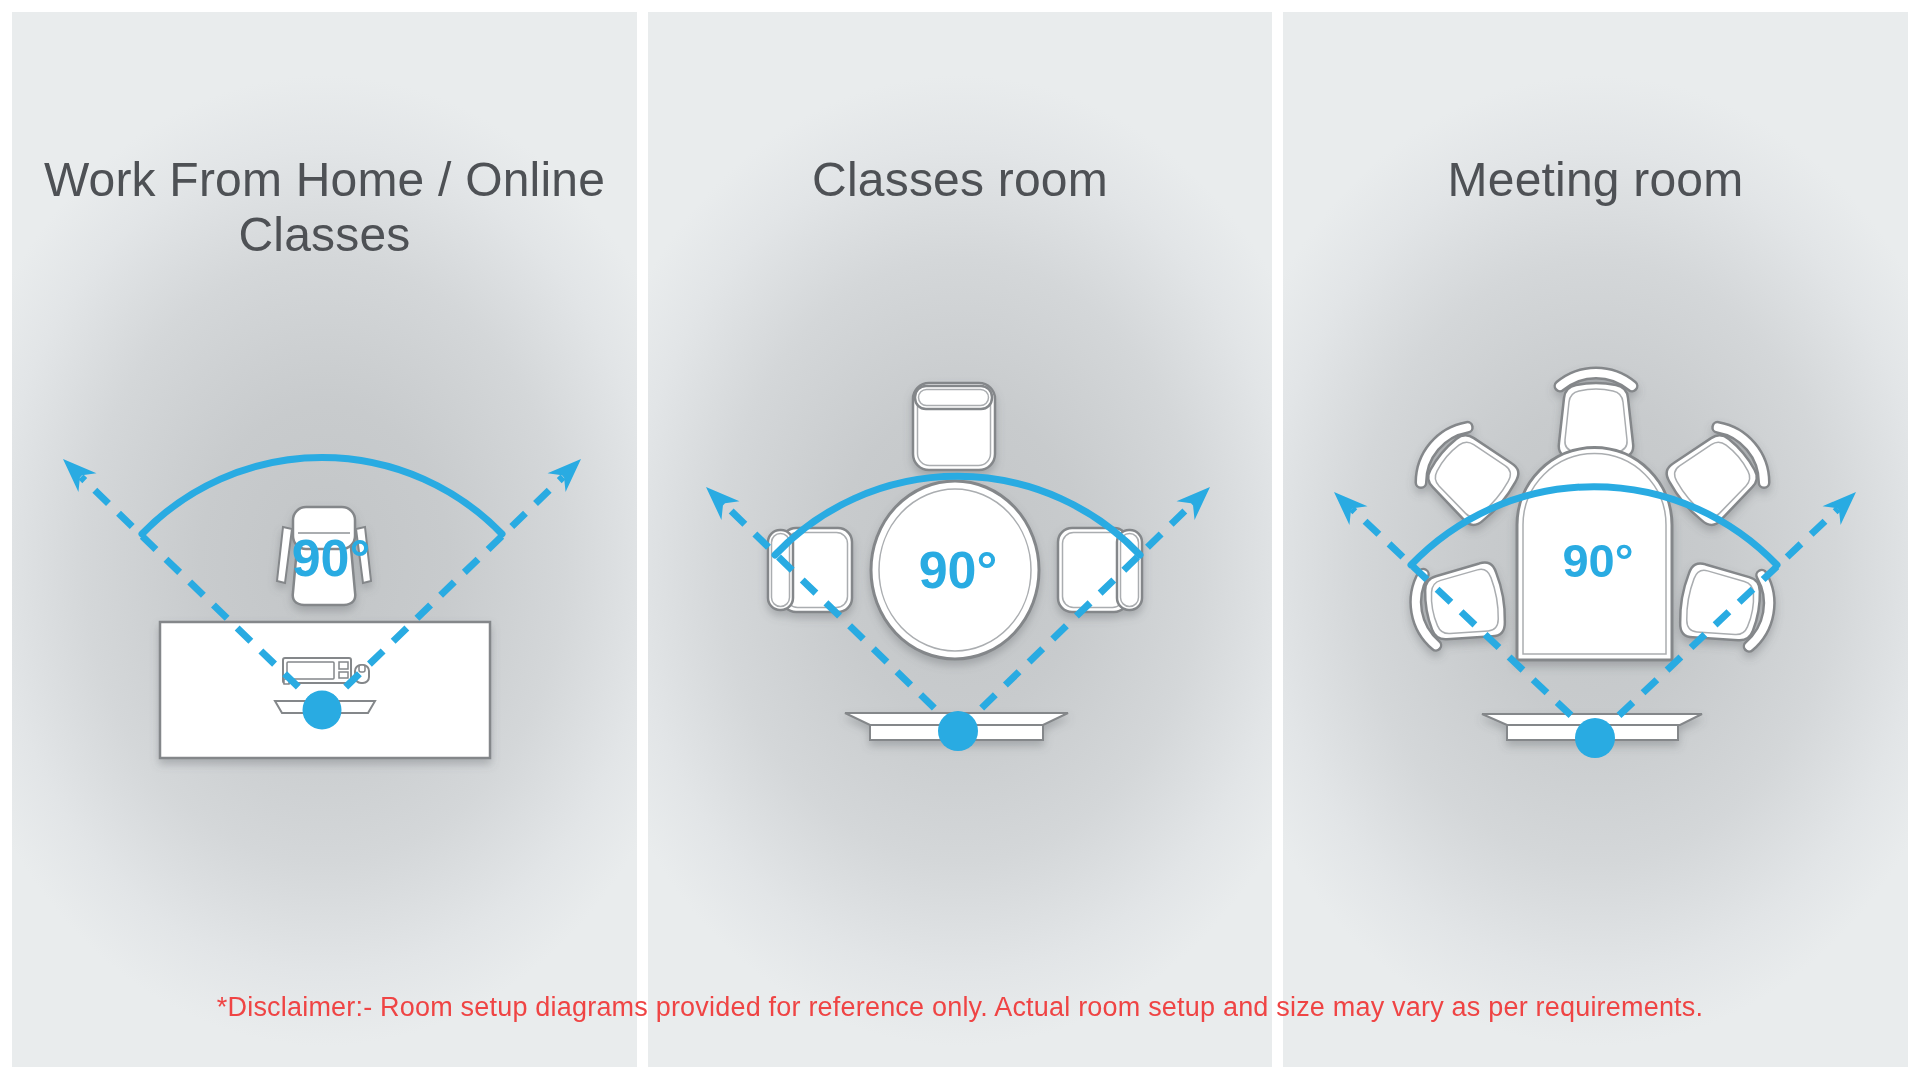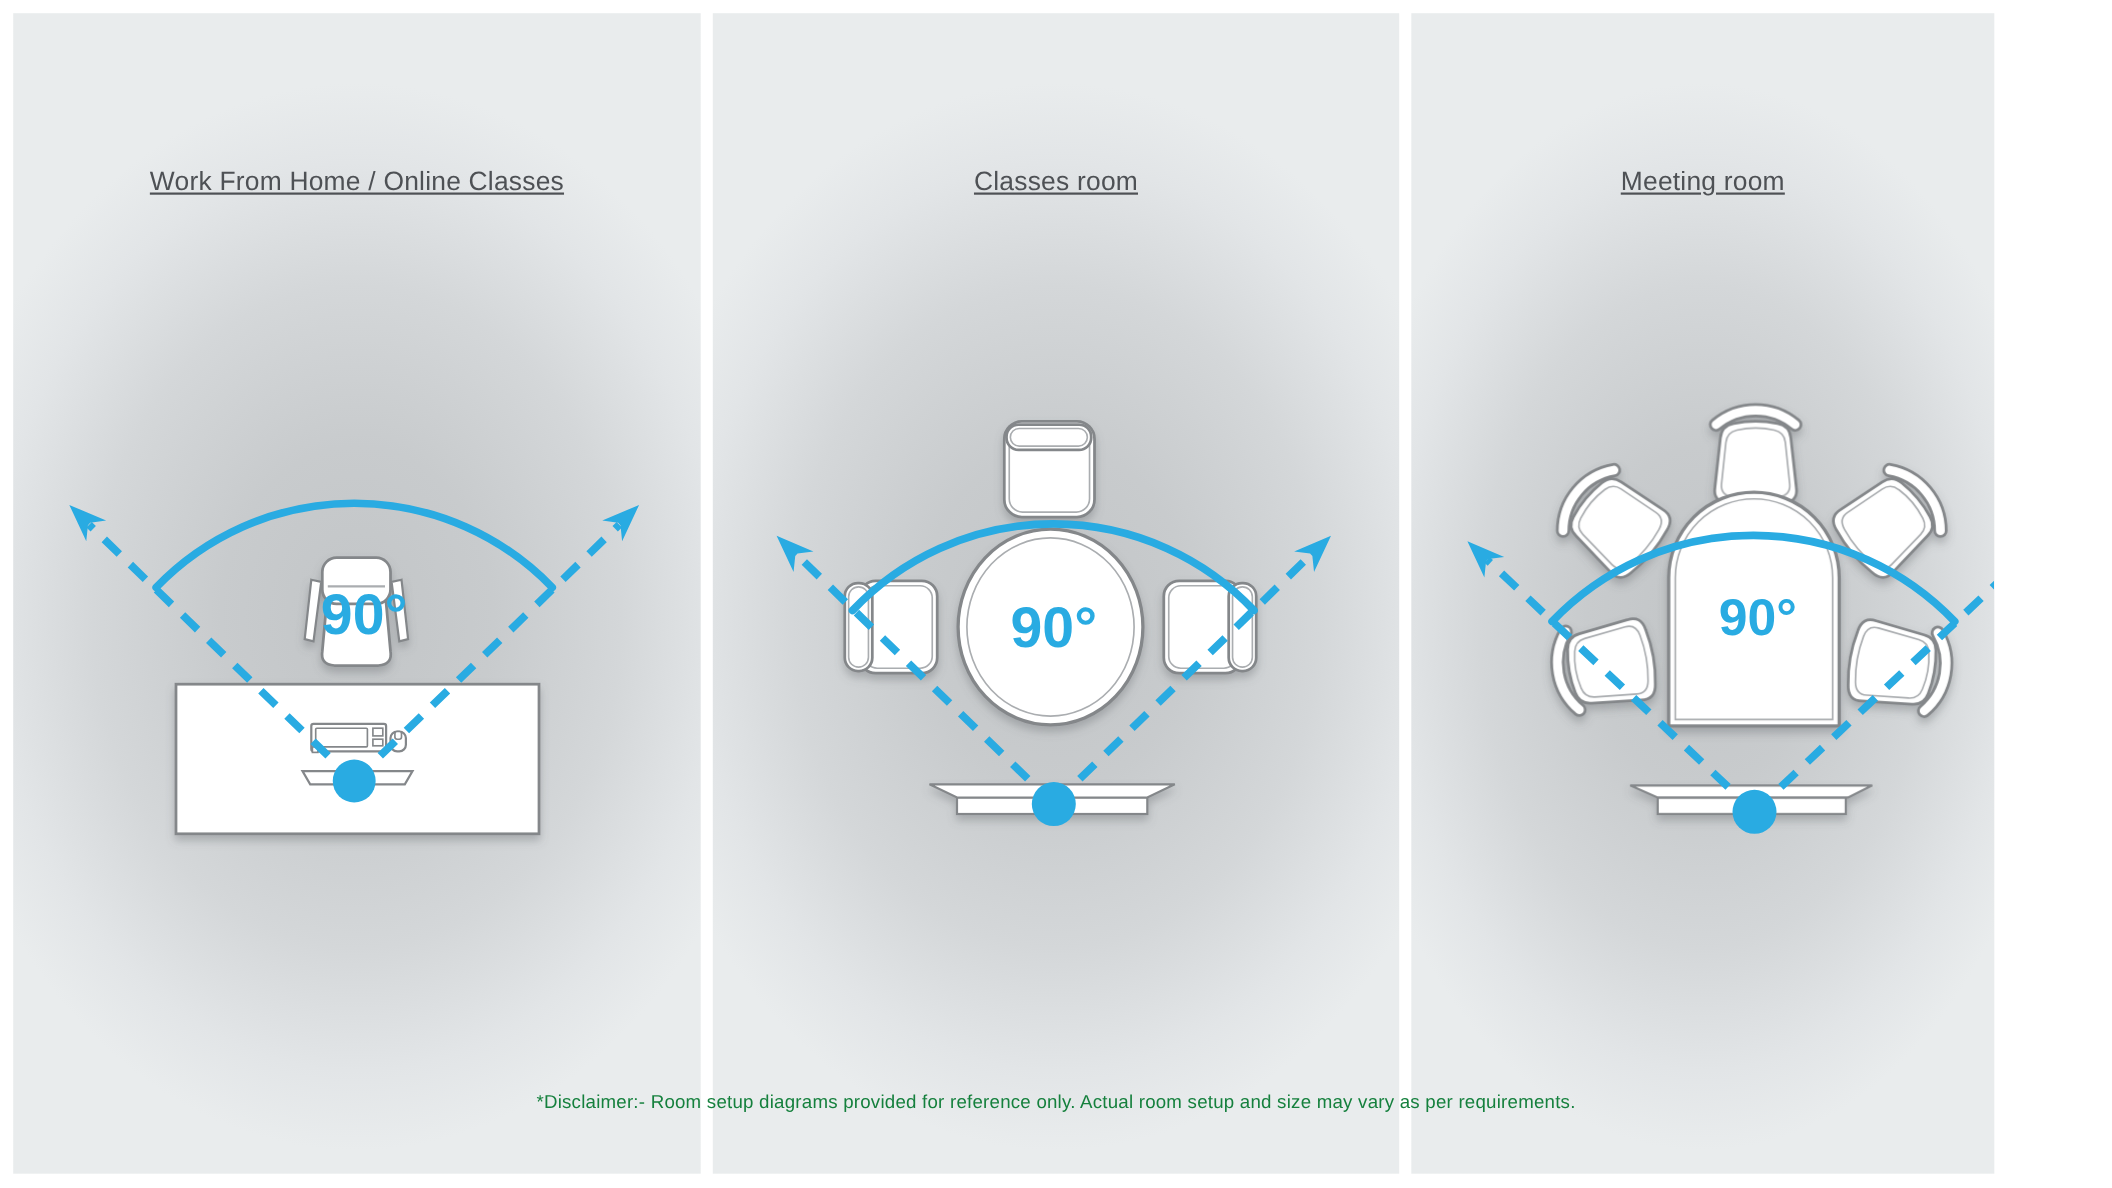--- a/index.html
+++ b/index.html
@@ -8,31 +8,30 @@
     font-family:"Liberation Sans","DejaVu Sans",sans-serif;
   }
   .panel{
     position:absolute;top:12px;height:1055px;
     background:radial-gradient(ellipse 62% 46% at 50% 52%,
       #c2c5c7 0%, #c8cbcd 32%, #d4d7d9 62%, #e2e5e7 85%, #e9eced 100%);
     overflow:hidden;
   }
   .panel--1{left:12px;width:625px;}
   .panel--2{left:648px;width:624px;}
-  .panel--3{left:1283px;width:530px;}
+  .panel--3{left:1283px;width:625px;}
   .panel-title{
     position:absolute;top:140px;left:0;width:100%;margin:0;
-    text-align:center;font-size:24px;font-weight:400;letter-spacing:.2px;
+    text-align:center;font-size:48px;font-weight:400;letter-spacing:.2px;
     color:#4e5155;
-    text-decoration:underline;
   }
   .diagram{position:absolute;left:0;top:0;}
   .disclaimer{
     position:absolute;left:0;top:992px;width:100%;margin:0;
-    text-align:center;font-size:17px;color:#15803d;letter-spacing:.2px;
+    text-align:center;font-size:27px;color:#ef4444;letter-spacing:.2px;
     z-index:5;
   }
   .fov-label{
     font-family:"Liberation Sans","DejaVu Sans",sans-serif;
     font-weight:700;
   }
 </style>
 </head>
 <body>
 

